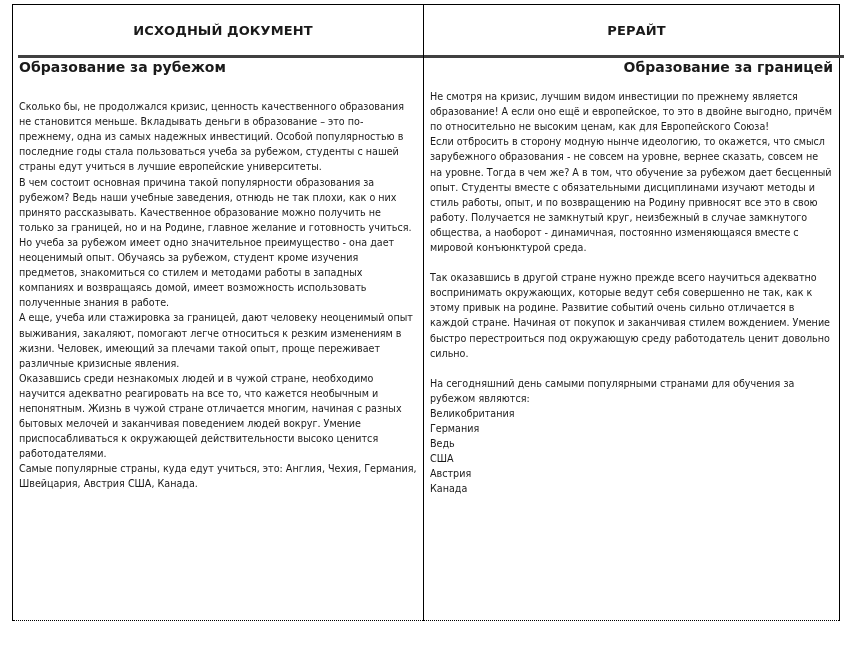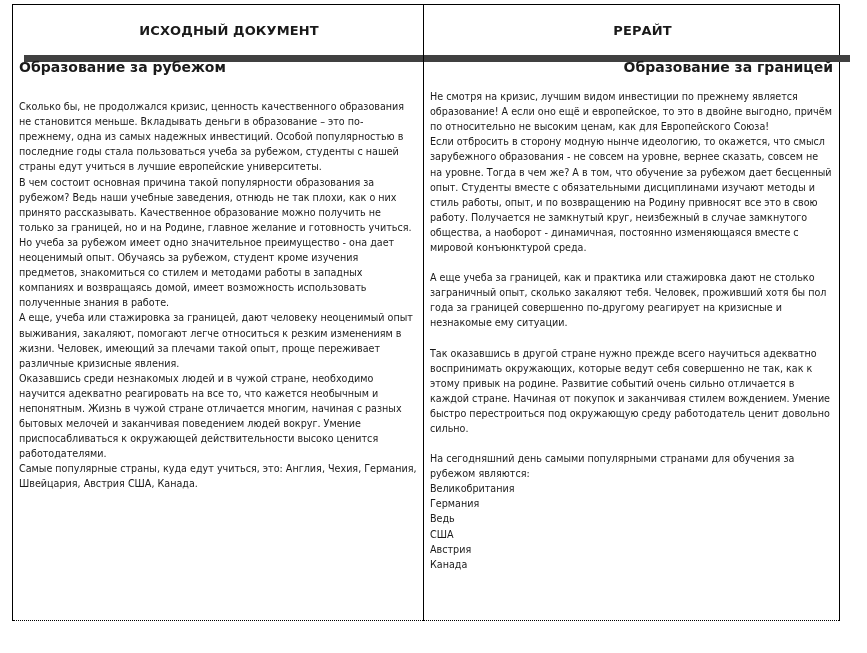--- a/index.html
+++ b/index.html
@@ -2,22 +2,22 @@
 <html><head>
 <meta charset="utf-8">
 <style>
   html, body { margin: 0; padding: 0; background: #ffffff; }
   body { width: 867px; height: 653px; position: relative; overflow: hidden;
          font-family: "DejaVu Sans", sans-serif; color: #1a1a1a; }
   .doc-table { position: absolute; left: 12px; top: 4px; width: 826px; height: 616px;
                border-left: 1px solid #000; border-right: 1px solid #000; border-top: 1px solid #000; }
   .doc-table::after { content: ""; position: absolute; left: 0; right: 0; bottom: 0;
                       border-bottom: 1px dotted #000; }
-  .header-row { position: absolute; left: 11px; top: 0; width: 826px; height: 50px;
-                border-bottom: 7px solid #404040; }
+  .header-row { position: absolute; left: 5px; top: 0; width: 826px; height: 50px;
+                border-bottom: 3px solid #404040; }
   .col-divider { position: absolute; left: 410px; top: 0; bottom: 0; width: 0; border-left: 1px solid #000; }
   .header-cell { position: absolute; top: 0; height: 50px; display: flex; align-items: center;
                  justify-content: center; font-weight: bold; font-size: 13px; letter-spacing: 0.1px; }
   .header-left { left: 0; width: 410px; }
   .header-right { left: 411px; width: 415px; }
   .body-cell { position: absolute; top: 51px; bottom: 0; padding: 4px 6px 0 6px;
                font-size: 9.6px; line-height: 15.1px; box-sizing: border-box; overflow: hidden; }
   .body-left { left: 0; width: 410px; }
   .body-right { left: 411px; width: 415px; }
   .cell-title { font-weight: bold; font-size: 14px; margin: 0 0 24px 0; }
@@ -43,21 +43,20 @@
     <p>В чем  состоит основная причина такой популярности  образования за рубежом? Ведь  наши учебные заведения, отнюдь не так плохи, как о них принято рассказывать.  Качественное образование можно получить не только за границей,  но и на Родине, главное желание и готовность учиться. Но учеба за рубежом имеет одно значительное преимущество  - она дает неоценимый опыт.   Обучаясь за рубежом, студент кроме изучения предметов, знакомиться со  стилем  и методами работы в западных компаниях и возвращаясь домой, имеет возможность  использовать полученные знания в  работе.</p>
     <p>А еще, учеба  или стажировка за границей, дают человеку неоценимый опыт выживания, закаляют, помогают легче относиться к резким изменениям в жизни.  Человек, имеющий за плечами такой опыт, проще переживает различные кризисные явления.</p>
     <p>Оказавшись среди незнакомых людей и в чужой стране, необходимо научится адекватно реагировать на все то, что кажется необычным и непонятным.  Жизнь в  чужой стране отличается многим, начиная с разных бытовых мелочей и заканчивая поведением людей вокруг. Умение приспосабливаться к окружающей действительности высоко ценится работодателями.</p>
     <p>Самые популярные страны, куда едут учиться, это: Англия,  Чехия, Германия, Швейцария, Австрия США, Канада.</p>
   </div>
 
   <div class="body-cell body-right">
     <p class="cell-title">Образование за границей</p>
     <p>Не смотря на кризис, лучшим видом инвестиции по прежнему является образование! А если оно ещё и европейское, то это в двойне выгодно, причём по относительно не высоким ценам, как для Европейского Союза!</p>
     <p>Если отбросить в сторону модную нынче идеологию, то окажется, что смысл зарубежного образования - не совсем на уровне, вернее сказать, совсем не на уровне. Тогда в чем же? А в том, что обучение за рубежом дает бесценный опыт. Студенты вместе с обязательными дисциплинами изучают методы и стиль работы, опыт, и по возвращению на Родину привносят все это в свою работу. Получается не замкнутый круг, неизбежный в случае замкнутого общества, а наоборот - динамичная, постоянно изменяющаяся вместе с мировой конъюнктурой среда.</p>
-    <p class="para-gap">А еще учеба за границей, как и практика или стажировка дают не столько заграничный опыт, сколько закаляют тебя. Человек, проживший хотя бы пол года за границей совершенно по-другому реагирует на кризисные и незнакомые ему ситуации.</p>
     <p class="para-gap">Так оказавшись в другой стране нужно прежде всего научиться адекватно воспринимать окружающих, которые ведут себя совершенно не так, как к этому привык на родине. Развитие событий очень сильно отличается в каждой стране. Начиная от покупок и заканчивая стилем вождением. Умение быстро перестроиться под окружающую среду работодатель ценит довольно сильно.</p>
     <p class="para-gap">На сегодняшний день самыми популярными странами для обучения за рубежом являются:</p>
     <ul class="country-list">
       <li>Великобритания</li>
       <li>Германия</li>
       <li>Ведь</li>
       <li>США</li>
       <li>Австрия</li>
       <li>Канада</li>
     </ul>

